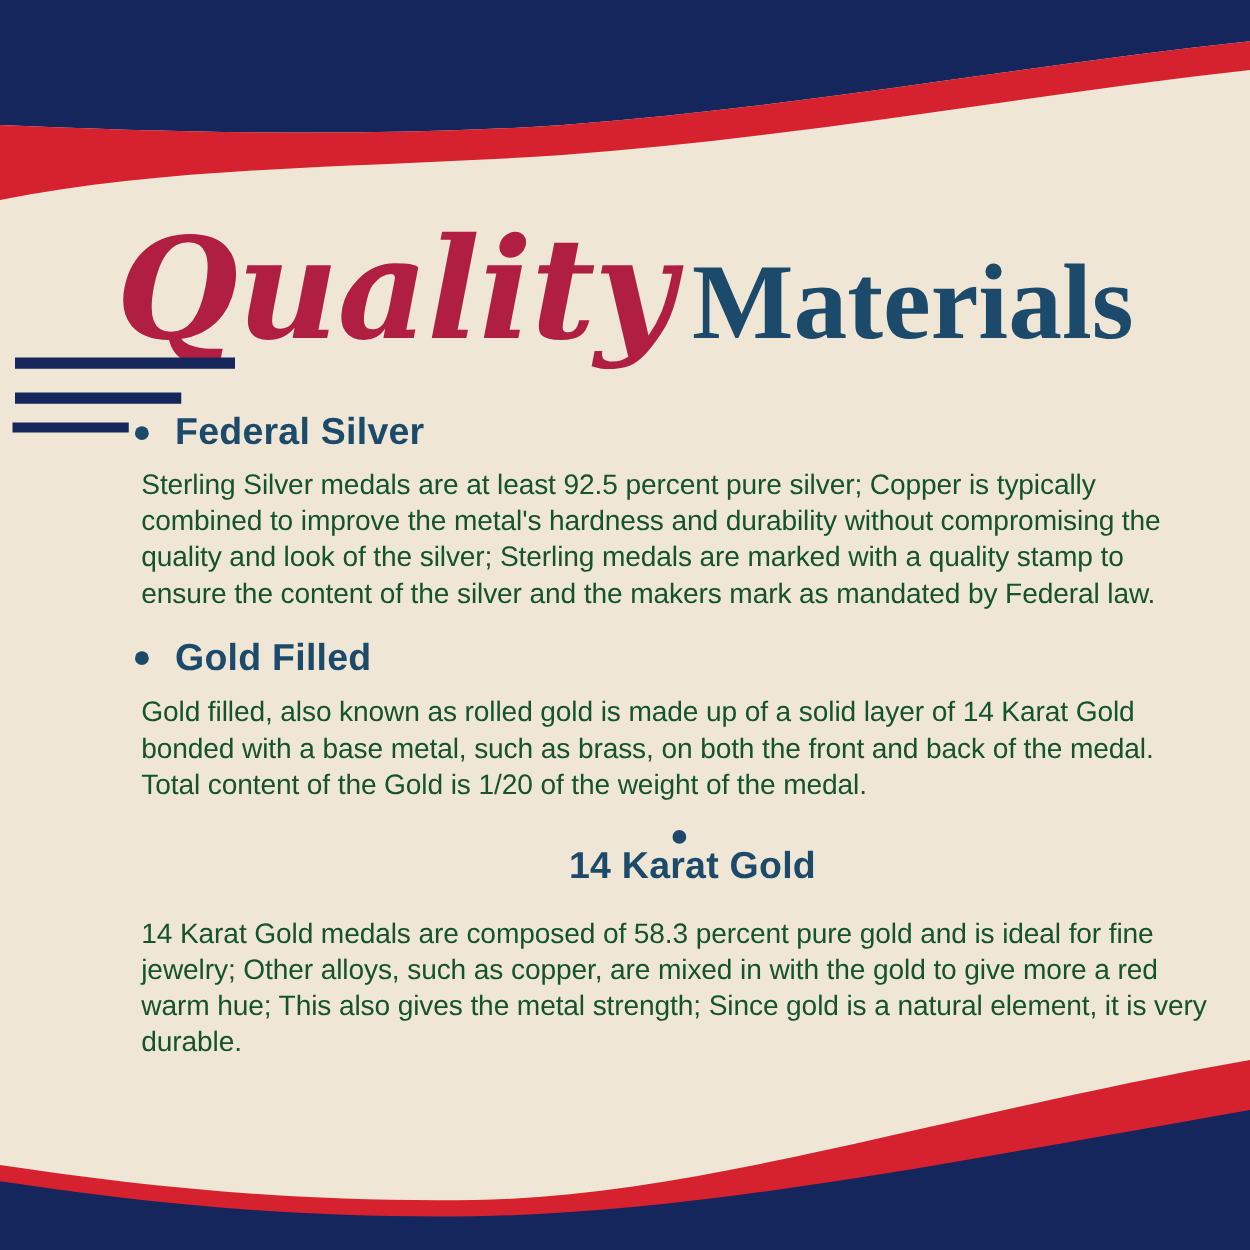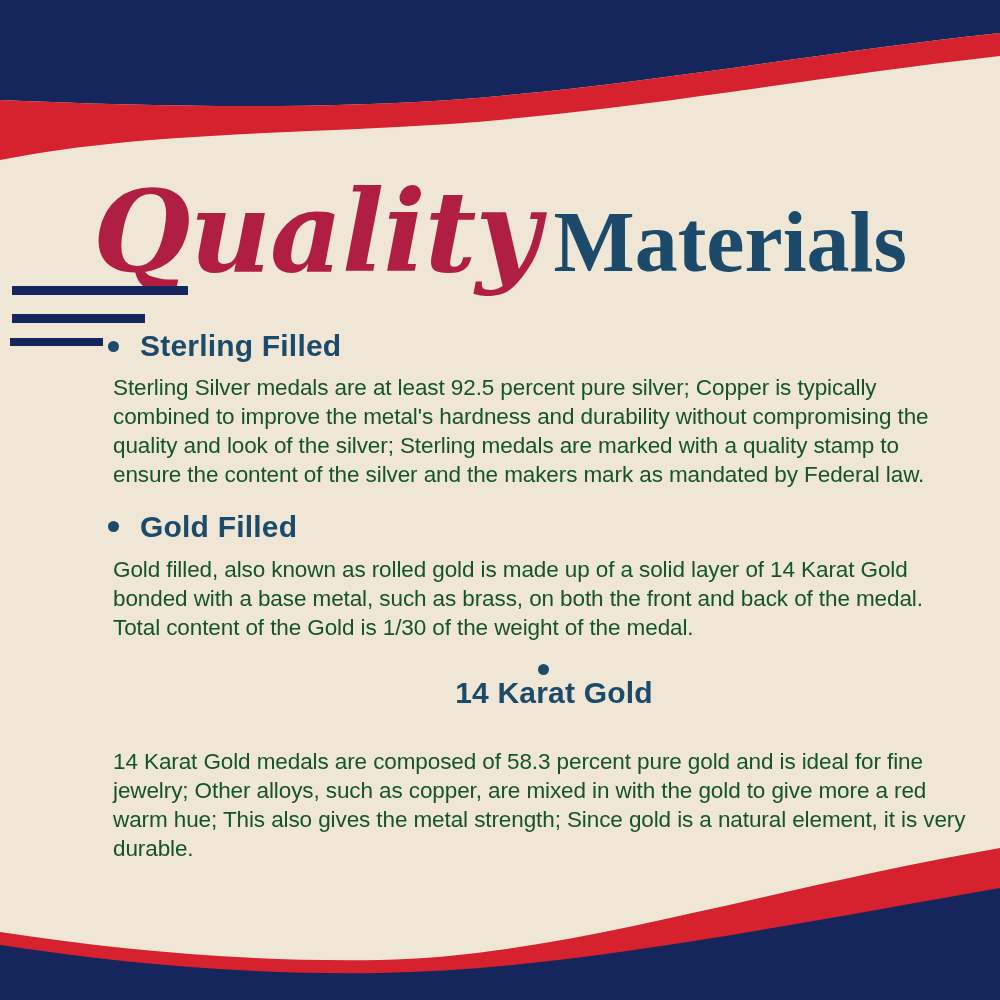--- a/index.html
+++ b/index.html
@@ -109,21 +109,21 @@
     width: 858px;
     color: #14532d;
     font-size: 22.5px;
     line-height: 1.295;
     letter-spacing: -0.1px;
   }
 
   .sec-gold-filled .section-heading { margin-top: 19px; }
   .sec-gold-filled .section-body { margin-top: 10px; }
   .sec-14k .section-heading { margin-top: 22px; flex-direction: column; }
-  .sec-14k .section-body { margin-top: 36px; width: 872px; }
+  .sec-14k .section-body { margin-top: 21px; width: 872px; }
 </style>
 </head>
 <body>
 
 <div class="poster">
 
   <svg class="banner-svg banner-top" viewBox="0 0 1000 180" preserveAspectRatio="none">
     <path d="M0,0 L1000,0 L1000,33 C820,52 640,86 450,100 C300,110 140,106 0,100 Z" fill="#14265c"></path>
     <path d="M0,100 C140,106 300,110 450,100 C640,86 820,52 1000,33 L1000,56
              C820,76 640,110 450,124 C300,134 140,132 0,160 Z" fill="#d6212e"></path>
@@ -137,31 +137,31 @@
     <div class="rule rule-1"></div>
     <div class="rule rule-2"></div>
     <div class="rule rule-3"></div>
   </div>
 
   <div class="content">
 
     <div class="section sec-sterling">
       <div class="section-heading">
         <span class="bullet"></span>
-        <span>Sterling Filled</span>
+        <span>Federal Silver</span>
       </div>
       <p class="section-body">Sterling Silver medals are at least 92.5 percent pure silver; Copper is typically combined to improve the metal's hardness and durability without compromising the quality and look of the silver; Sterling medals are marked with a quality stamp to ensure the content of the silver and the makers mark as mandated by Federal law.</p>
     </div>
 
     <div class="section sec-gold-filled">
       <div class="section-heading">
         <span class="bullet"></span>
         <span>Gold Filled</span>
       </div>
-      <p class="section-body">Gold filled, also known as rolled gold is made up of a solid layer of 14 Karat Gold bonded with a base metal, such as brass, on both the front and back of the medal. Total content of the Gold is 1/30 of the weight of the medal.</p>
+      <p class="section-body">Gold filled, also known as rolled gold is made up of a solid layer of 14 Karat Gold bonded with a base metal, such as brass, on both the front and back of the medal. Total content of the Gold is 1/20 of the weight of the medal.</p>
     </div>
 
     <div class="section sec-14k">
       <div class="section-heading">
         <span class="bullet"></span>
         <span>14 Karat Gold</span>
       </div>
       <p class="section-body">14 Karat Gold medals are composed of 58.3 percent pure gold and is ideal for fine jewelry; Other alloys, such as copper, are mixed in with the gold to give more a red warm hue; This also gives the metal strength; Since gold is a natural element, it is very durable.</p>
     </div>
 

